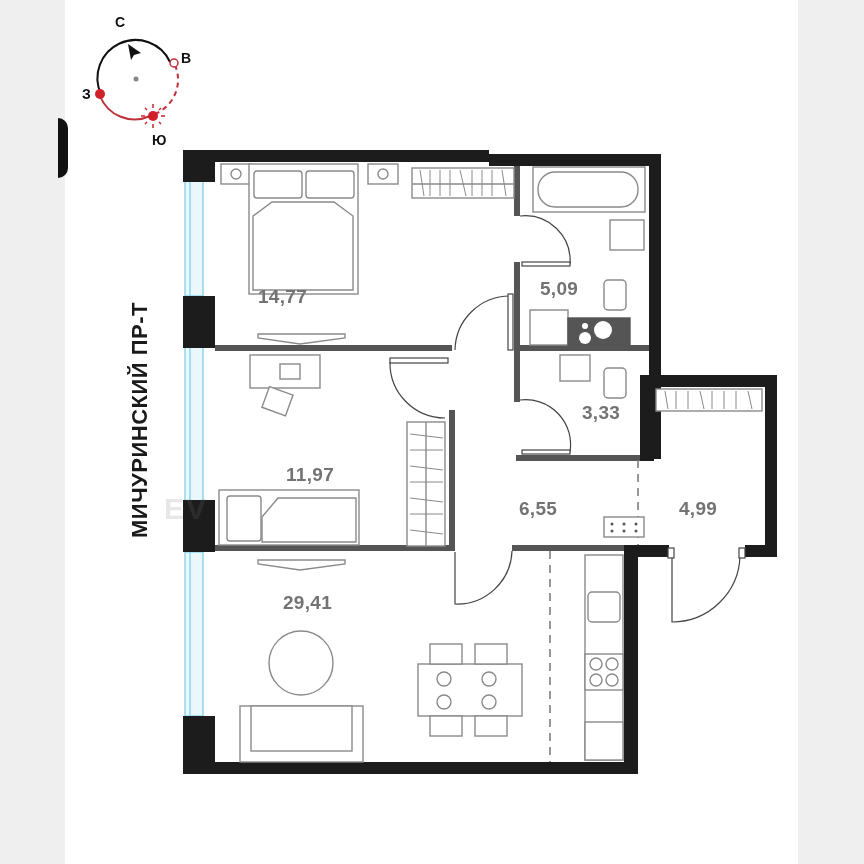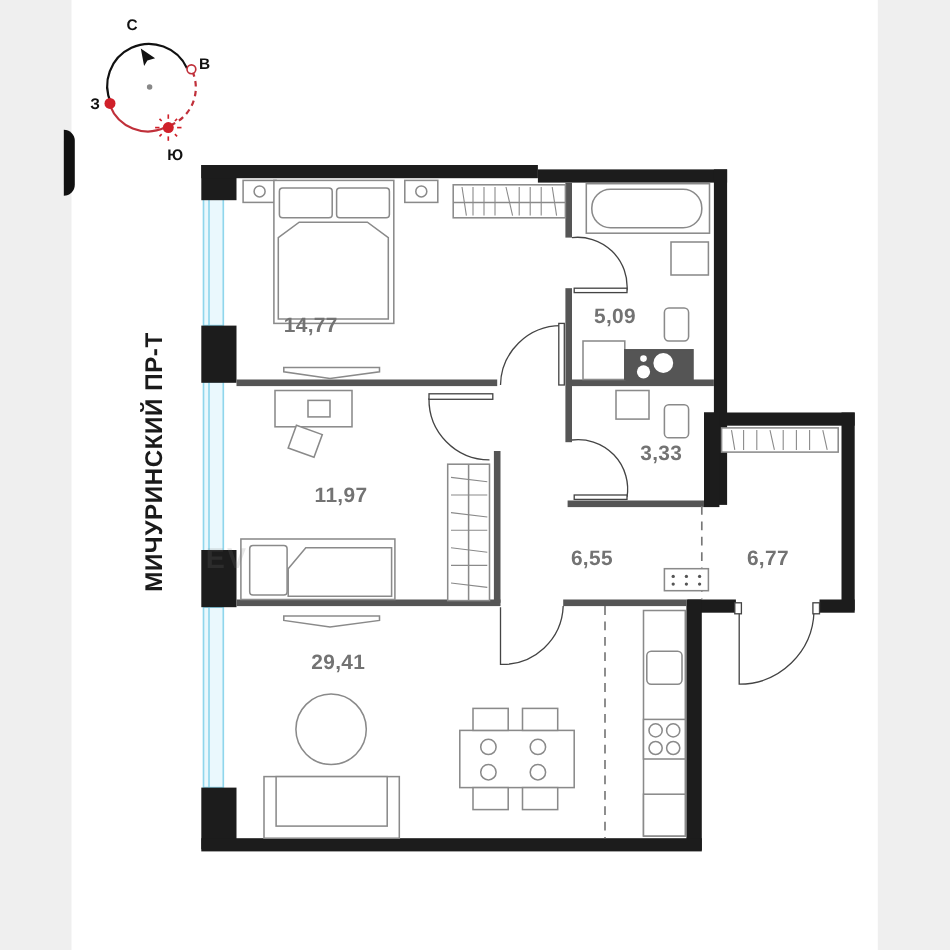--- a/index.html
+++ b/index.html
@@ -3,21 +3,21 @@
 <meta charset="utf-8">
 <style>
   html,body{margin:0;padding:0;}
   body{width:864px;height:864px;background:#efefef;position:relative;overflow:hidden;font-family:"Liberation Sans","DejaVu Sans",sans-serif;}
   .sheet{position:absolute;left:65px;top:0;width:733px;height:864px;background:#ffffff;}
   .edge-mark{position:absolute;left:58px;top:118px;width:10px;height:60px;border-radius:0 10px 10px 0;background:#111;}
   svg.plan{position:absolute;left:0;top:0;}
   .area{position:absolute;font-weight:700;font-size:19px;color:#737373;letter-spacing:0.3px;}
   .street{position:absolute;left:140px;top:420px;transform:translate(-50%,-50%) rotate(-90deg);white-space:nowrap;font-weight:700;font-size:22px;color:#1a1a1a;letter-spacing:0.5px;}
   .cmp{position:absolute;font-weight:700;font-size:14px;color:#111;}
-  .watermark{position:absolute;left:187px;top:492px;font-size:26px;font-weight:700;color:rgba(120,120,120,0.18);letter-spacing:2px;}
+  .watermark{position:absolute;left:164px;top:492px;font-size:30px;font-weight:700;color:rgba(120,120,120,0.18);letter-spacing:2px;}
 </style>
 </head>
 <body>
 
 <div class="sheet"></div>
 <div class="edge-mark"></div>
 
 <svg class="plan" width="864" height="864" viewBox="0 0 864 864">
 
   <g>
@@ -208,17 +208,17 @@
 
 <span class="cmp" style="left:115px;top:14px;">С</span>
 <span class="cmp" style="left:181px;top:50px;">В</span>
 <span class="cmp" style="left:82px;top:86px;">З</span>
 <span class="cmp" style="left:152px;top:132px;">Ю</span>
 
 <div class="street">МИЧУРИНСКИЙ ПР-Т</div>
 
 <div class="area" style="left:258px;top:286px;">14,77</div>
 <div class="area" style="left:540px;top:278px;">5,09</div>
-<div class="area" style="left:286px;top:440px;">11,97</div>
+<div class="area" style="left:286px;top:464px;">11,97</div>
 <div class="area" style="left:582px;top:402px;">3,33</div>
 <div class="area" style="left:519px;top:498px;">6,55</div>
-<div class="area" style="left:679px;top:498px;">6,77</div>
+<div class="area" style="left:679px;top:498px;">4,99</div>
 <div class="area" style="left:283px;top:592px;">29,41</div>
 
 </body></html>

